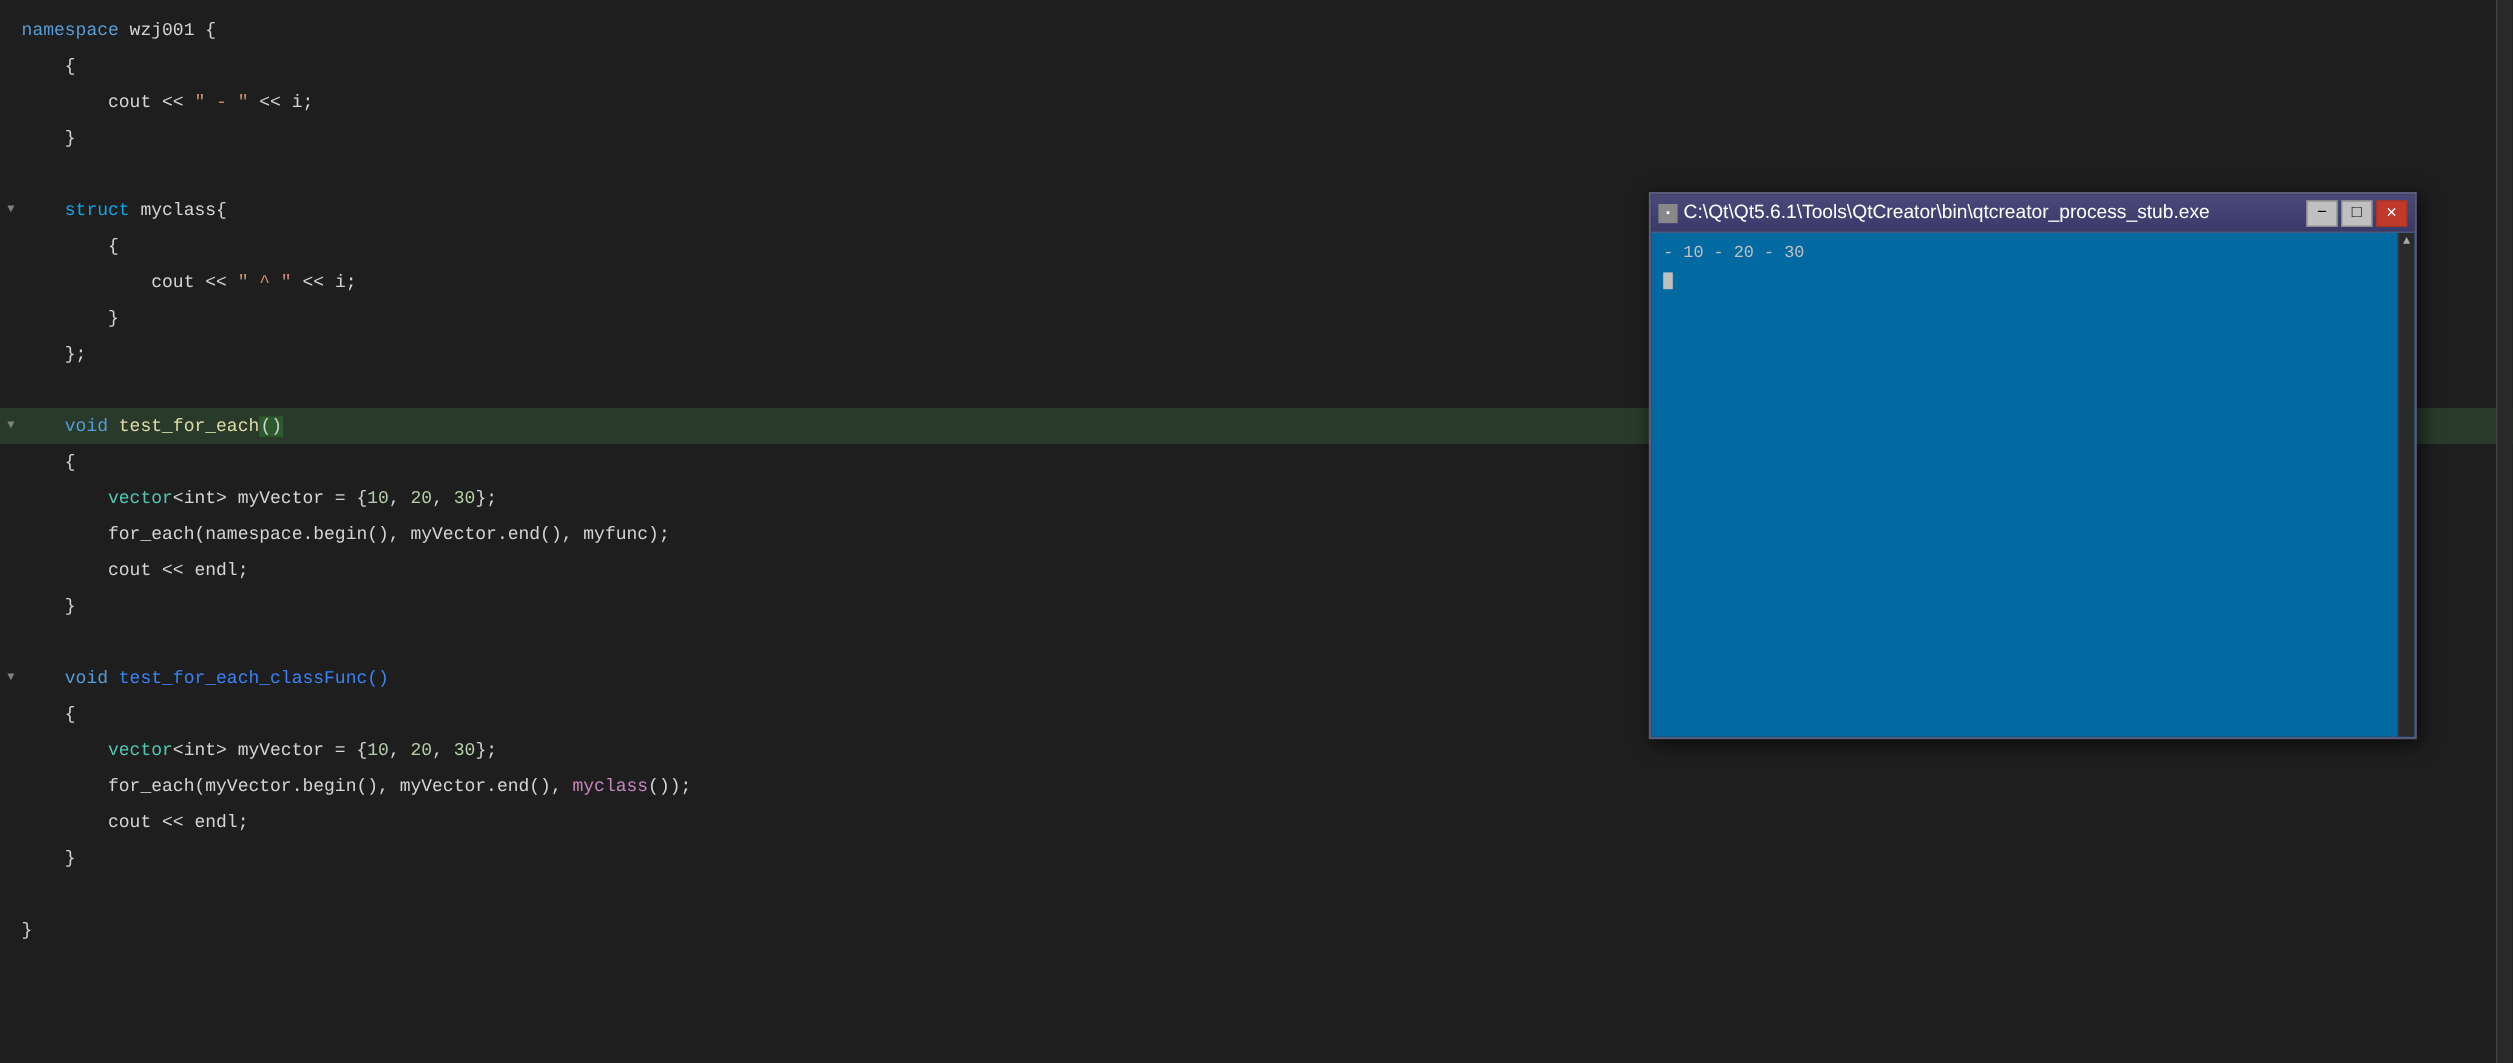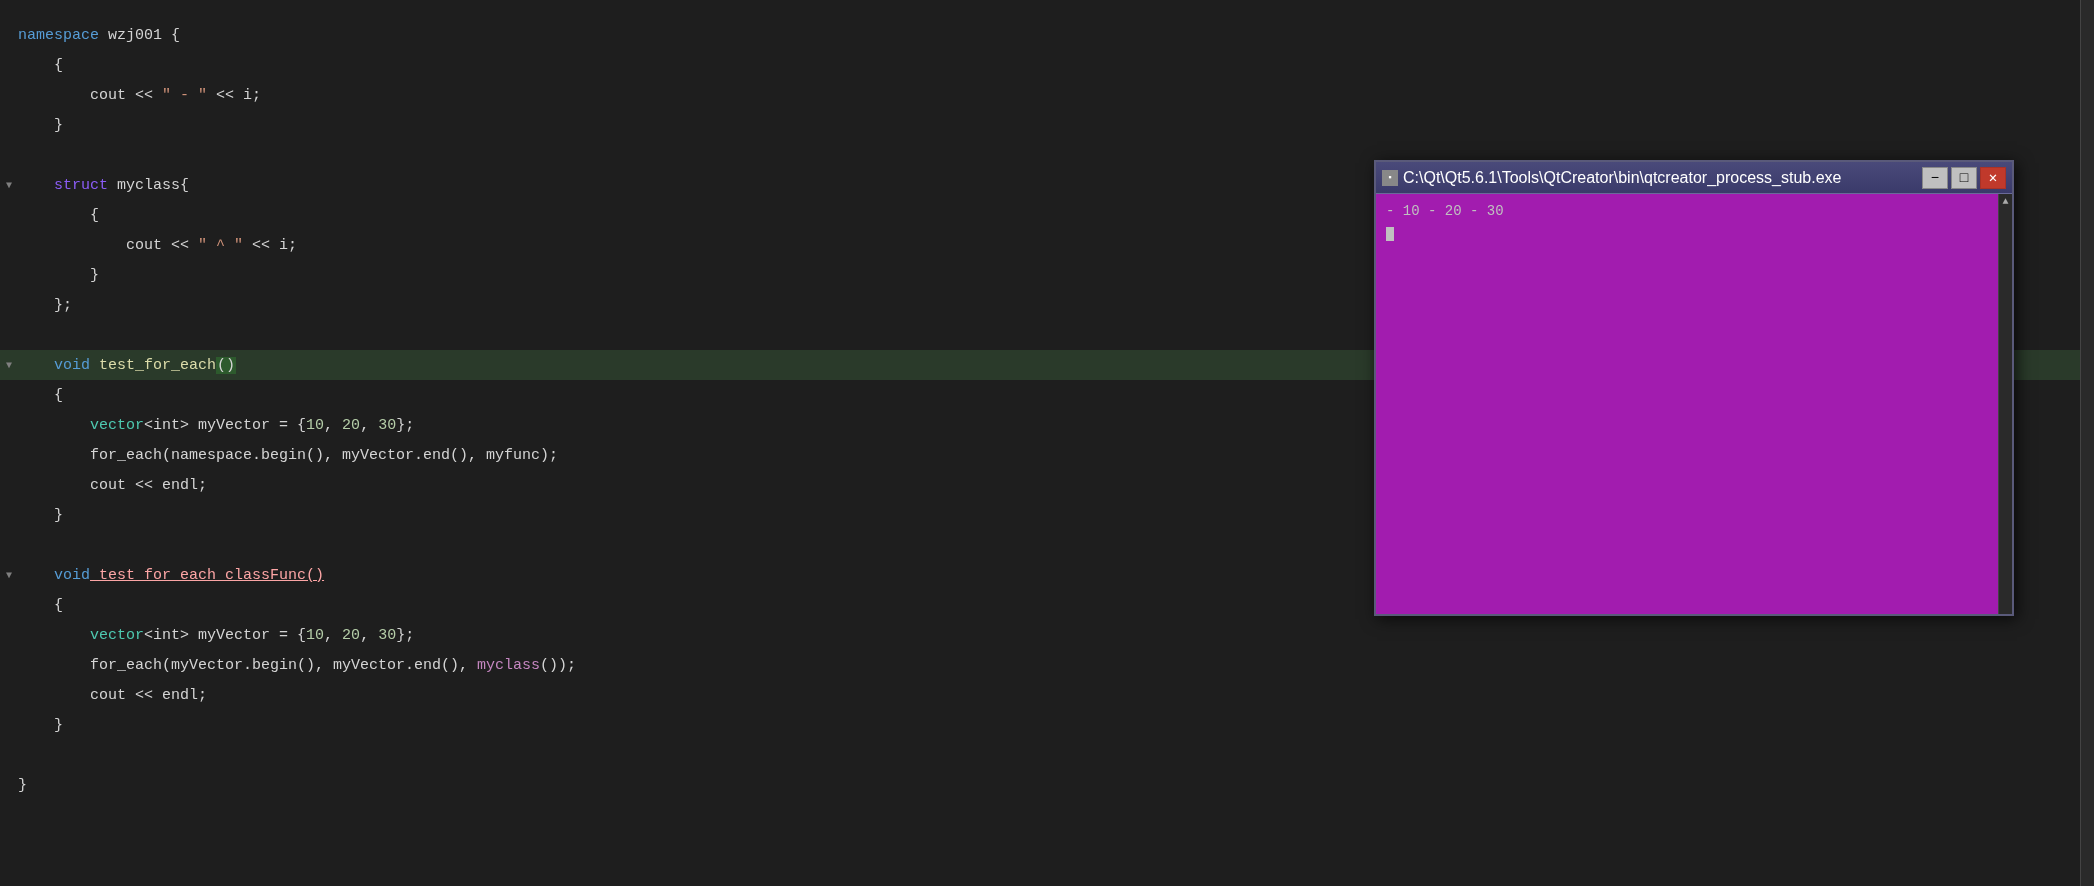--- a/index.html
+++ b/index.html
@@ -11,21 +11,21 @@
       display: flex;
       width: 2094px;
       height: 886px;
       overflow: hidden;
     }
 
     
     .editor-area {
       flex: 1;
       background-color: #1e1e1e;
-      padding: 20px 0;
+      padding: 10px 0;
       overflow: hidden;
       position: relative;
     }
 
     .code-line {
       display: flex;
       align-items: center;
       height: 30px;
       padding: 0 10px 0 0;
       white-space: pre;
@@ -87,21 +87,21 @@
       color: #000;
     }
 
     .term-btn.close {
       background: #c0392b;
       color: white;
       border-color: #a93226;
     }
 
     .terminal-body {
-      background: #a21caf;
+      background: #0369a1;
       height: 420px;
       padding: 6px 10px;
       overflow: hidden;
       position: relative;
     }
 
     .terminal-output {
       color: #c0c0c0;
       font-family: 'Courier New', Courier, monospace;
       font-size: 14px;
@@ -149,34 +149,34 @@
 </head>
 <body>
 
 <div class="editor-area" style="position:relative;">
   <div id="code-lines">
       <div class="code-line"><span class="collapse-arrow"></span><span style="font-family: &quot;Courier New&quot;, monospace; font-size: 15px;"><span style="color: rgb(86, 156, 214);">namespace</span><span style="color: rgb(212, 212, 212);"> wzj001 </span><span style="color: rgb(212, 212, 212);">{</span></span></div>
       <div class="code-line"><span class="collapse-arrow"></span><span style="font-family: &quot;Courier New&quot;, monospace; font-size: 15px;"><span style="color: rgb(212, 212, 212);">    {</span></span></div>
       <div class="code-line"><span class="collapse-arrow"></span><span style="font-family: &quot;Courier New&quot;, monospace; font-size: 15px;"><span style="color: rgb(212, 212, 212);">        cout</span><span style="color: rgb(212, 212, 212);"> &lt;&lt; </span><span style="color: rgb(206, 145, 120);">" - "</span><span style="color: rgb(212, 212, 212);"> &lt;&lt; i;</span></span></div>
       <div class="code-line"><span class="collapse-arrow"></span><span style="font-family: &quot;Courier New&quot;, monospace; font-size: 15px;"><span style="color: rgb(212, 212, 212);">    }</span></span></div>
       <div class="code-line"><span class="collapse-arrow"></span><span style="font-family: &quot;Courier New&quot;, monospace; font-size: 15px;">&nbsp;</span></div>
-      <div class="code-line"><span class="collapse-arrow" style="color: rgb(128, 128, 128);">▼</span><span style="font-family: &quot;Courier New&quot;, monospace; font-size: 15px;"><span style="color: #8b5cf6; text-align: right;">    struct</span><span style="color: rgb(212, 212, 212);"> myclass</span><span style="color: rgb(212, 212, 212);">{</span></span></div>
+      <div class="code-line"><span class="collapse-arrow" style="color: rgb(128, 128, 128);">▼</span><span style="font-family: &quot;Courier New&quot;, monospace; font-size: 15px;"><span style="color: #0ea5e9; text-align: right;">    struct</span><span style="color: rgb(212, 212, 212);"> myclass</span><span style="color: rgb(212, 212, 212);">{</span></span></div>
       <div class="code-line"><span class="collapse-arrow"></span><span style="font-family: &quot;Courier New&quot;, monospace; font-size: 15px;"><span style="color: rgb(212, 212, 212);">        {</span></span></div>
       <div class="code-line"><span class="collapse-arrow"></span><span style="font-family: &quot;Courier New&quot;, monospace; font-size: 15px;"><span style="color: rgb(212, 212, 212);">            cout</span><span style="color: rgb(212, 212, 212);"> &lt;&lt; </span><span style="color: rgb(206, 145, 120);">" ^ "</span><span style="color: rgb(212, 212, 212);"> &lt;&lt; i;</span></span></div>
       <div class="code-line"><span class="collapse-arrow"></span><span style="font-family: &quot;Courier New&quot;, monospace; font-size: 15px;"><span style="color: rgb(212, 212, 212);">        }</span></span></div>
       <div class="code-line"><span class="collapse-arrow"></span><span style="font-family: &quot;Courier New&quot;, monospace; font-size: 15px;"><span style="color: rgb(212, 212, 212);">    };</span></span></div>
       <div class="code-line"><span class="collapse-arrow"></span><span style="font-family: &quot;Courier New&quot;, monospace; font-size: 15px;">&nbsp;</span></div>
       <div class="code-line" style="background-color: rgb(42, 58, 42);"><span class="collapse-arrow" style="color: rgb(128, 128, 128);">▼</span><span style="font-family: &quot;Courier New&quot;, monospace; font-size: 15px;"><span style="color: rgb(86, 156, 214);">    void</span><span style="color: rgb(220, 220, 170);"> test_for_each</span><span style="color: rgb(212, 212, 212); background-color: rgb(45, 90, 45); padding: 0px 1px;">()</span></span></div>
       <div class="code-line"><span class="collapse-arrow"></span><span style="font-family: &quot;Courier New&quot;, monospace; font-size: 15px;"><span style="color: rgb(212, 212, 212);">    {</span></span></div>
       <div class="code-line"><span class="collapse-arrow"></span><span style="font-family: &quot;Courier New&quot;, monospace; font-size: 15px;"><span style="color: rgb(78, 201, 176);">        vector</span><span style="color: rgb(212, 212, 212);">&lt;int&gt;</span><span style="color: rgb(212, 212, 212);"> myVector = {</span><span style="color: rgb(181, 206, 168);">10</span><span style="color: rgb(212, 212, 212);">, </span><span style="color: rgb(181, 206, 168);">20</span><span style="color: rgb(212, 212, 212);">, </span><span style="color: rgb(181, 206, 168);">30</span><span style="color: rgb(212, 212, 212);">};</span></span></div>
       <div class="code-line"><span class="collapse-arrow"></span><span style="font-family: &quot;Courier New&quot;, monospace; font-size: 15px;"><span style="color: rgb(212, 212, 212);">        for_each(namespace.begin(), myVector.end(), myfunc);</span></span></div>
       <div class="code-line"><span class="collapse-arrow"></span><span style="font-family: &quot;Courier New&quot;, monospace; font-size: 15px;"><span style="color: rgb(212, 212, 212);">        cout &lt;&lt; endl;</span></span></div>
       <div class="code-line"><span class="collapse-arrow"></span><span style="font-family: &quot;Courier New&quot;, monospace; font-size: 15px;"><span style="color: rgb(212, 212, 212);">    }</span></span></div>
       <div class="code-line"><span class="collapse-arrow"></span><span style="font-family: &quot;Courier New&quot;, monospace; font-size: 15px;">&nbsp;</span></div>
-      <div class="code-line"><span class="collapse-arrow" style="color: rgb(128, 128, 128);">▼</span><span style="font-family: &quot;Courier New&quot;, monospace; font-size: 15px;"><span style="color: rgb(86, 156, 214);">    void</span><span style="color: #fca5a5; text-decoration: underline;"> test_for_each_classFunc()</span></span></div>
+      <div class="code-line"><span class="collapse-arrow" style="color: rgb(128, 128, 128);">▼</span><span style="font-family: &quot;Courier New&quot;, monospace; font-size: 15px;"><span style="color: rgb(86, 156, 214);">    void</span><span style="color: #3b82f6;"> test_for_each_classFunc()</span></span></div>
       <div class="code-line"><span class="collapse-arrow"></span><span style="font-family: &quot;Courier New&quot;, monospace; font-size: 15px;"><span style="color: rgb(212, 212, 212);">    {</span></span></div>
       <div class="code-line"><span class="collapse-arrow"></span><span style="font-family: &quot;Courier New&quot;, monospace; font-size: 15px;"><span style="color: rgb(78, 201, 176);">        vector</span><span style="color: rgb(212, 212, 212);">&lt;int&gt;</span><span style="color: rgb(212, 212, 212);"> myVector = {</span><span style="color: rgb(181, 206, 168);">10</span><span style="color: rgb(212, 212, 212);">, </span><span style="color: rgb(181, 206, 168);">20</span><span style="color: rgb(212, 212, 212);">, </span><span style="color: rgb(181, 206, 168);">30</span><span style="color: rgb(212, 212, 212);">};</span></span></div>
       <div class="code-line"><span class="collapse-arrow"></span><span style="font-family: &quot;Courier New&quot;, monospace; font-size: 15px;"><span style="color: rgb(212, 212, 212);">        for_each(myVector.begin(), myVector.end(), </span><span style="color: rgb(197, 134, 192);">myclass</span><span style="color: rgb(212, 212, 212);">());</span></span></div>
       <div class="code-line"><span class="collapse-arrow"></span><span style="font-family: &quot;Courier New&quot;, monospace; font-size: 15px;"><span style="color: rgb(212, 212, 212);">        cout &lt;&lt; endl;</span></span></div>
       <div class="code-line"><span class="collapse-arrow"></span><span style="font-family: &quot;Courier New&quot;, monospace; font-size: 15px;"><span style="color: rgb(212, 212, 212);">    }</span></span></div>
       <div class="code-line"><span class="collapse-arrow"></span><span style="font-family: &quot;Courier New&quot;, monospace; font-size: 15px;">&nbsp;</span></div>
       <div class="code-line"><span class="collapse-arrow"></span><span style="font-family: &quot;Courier New&quot;, monospace; font-size: 15px;"><span style="color: rgb(212, 212, 212);">}</span></span></div>
     </div>
   <div class="editor-scrollbar"></div>
 

